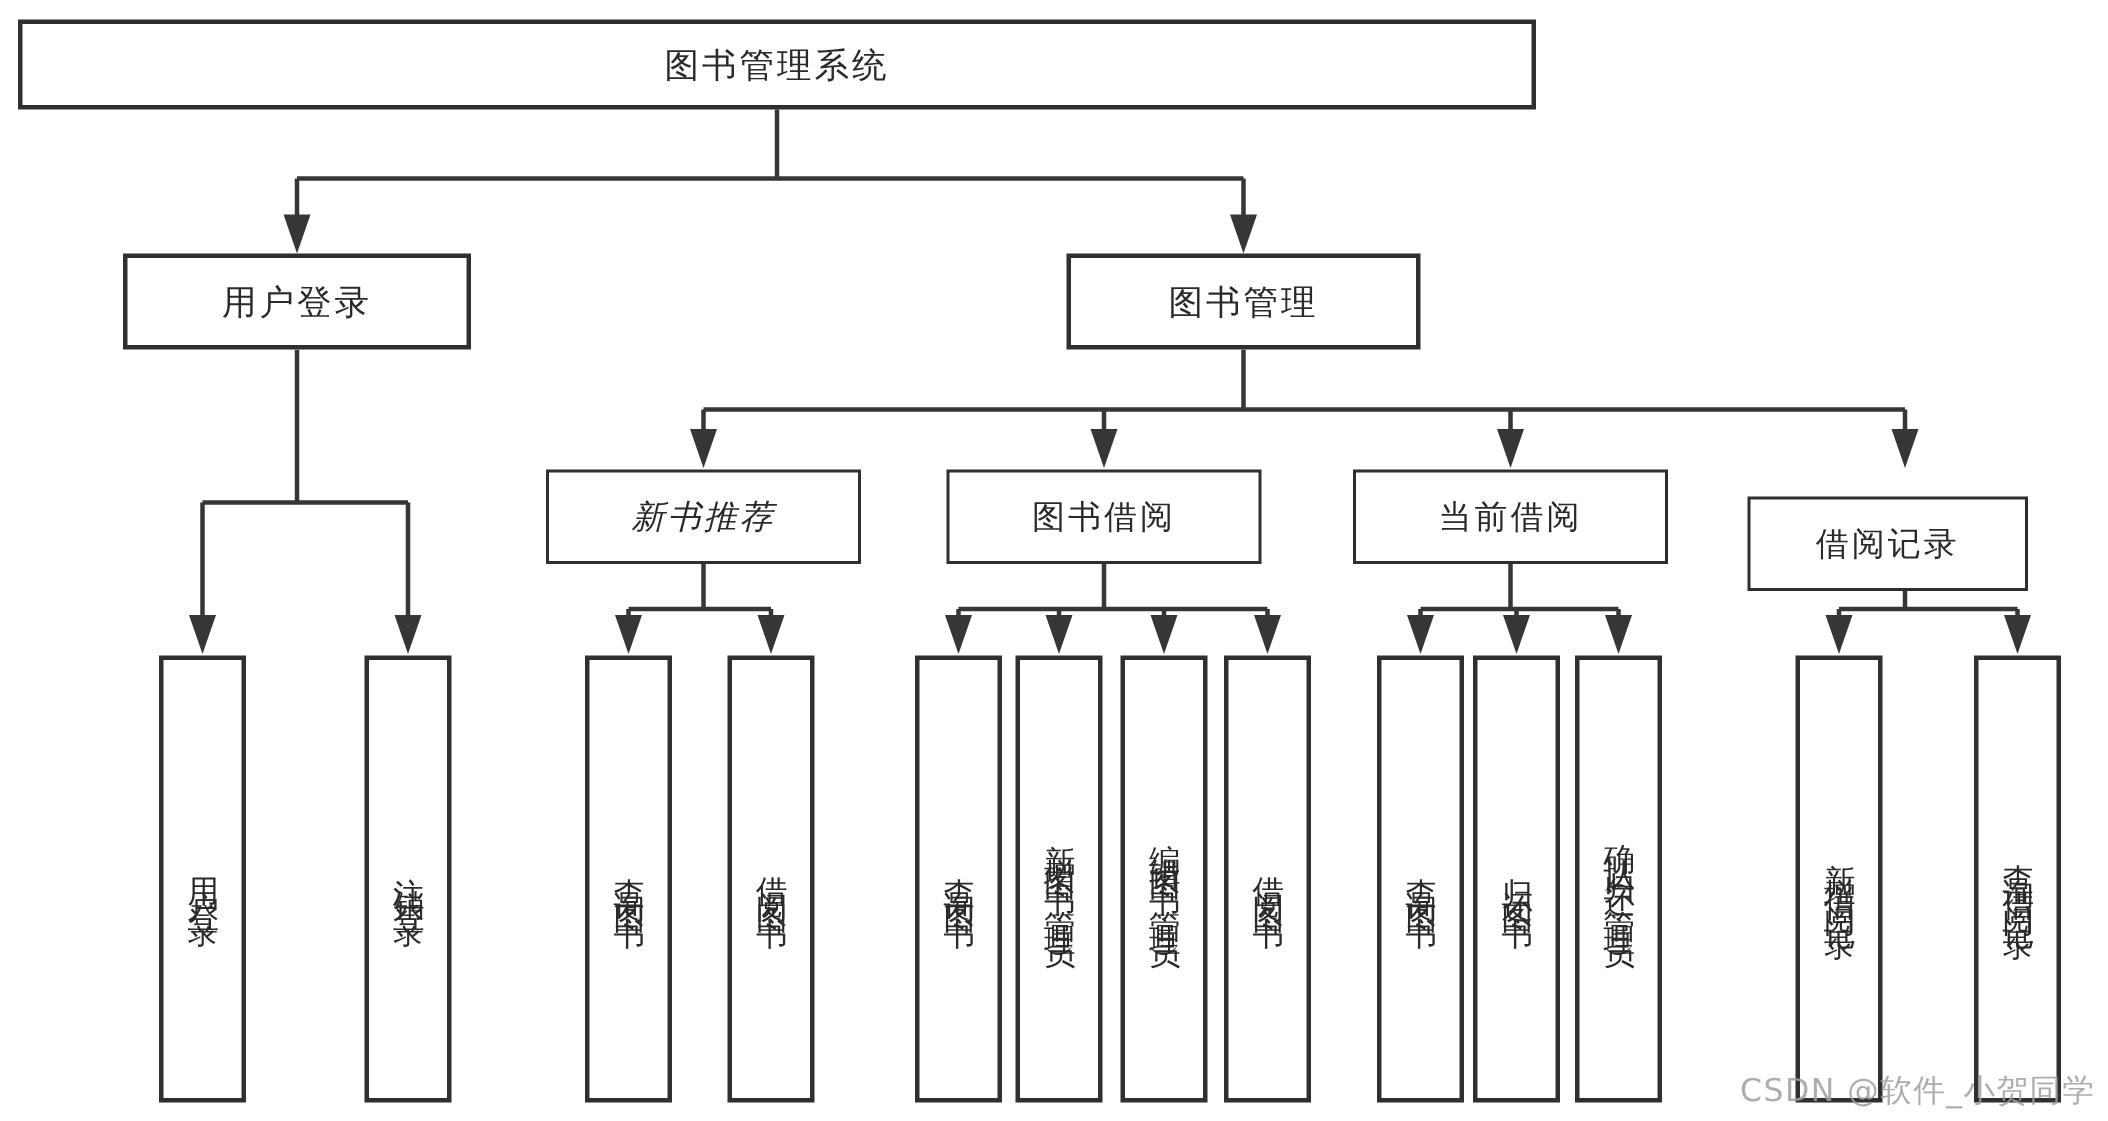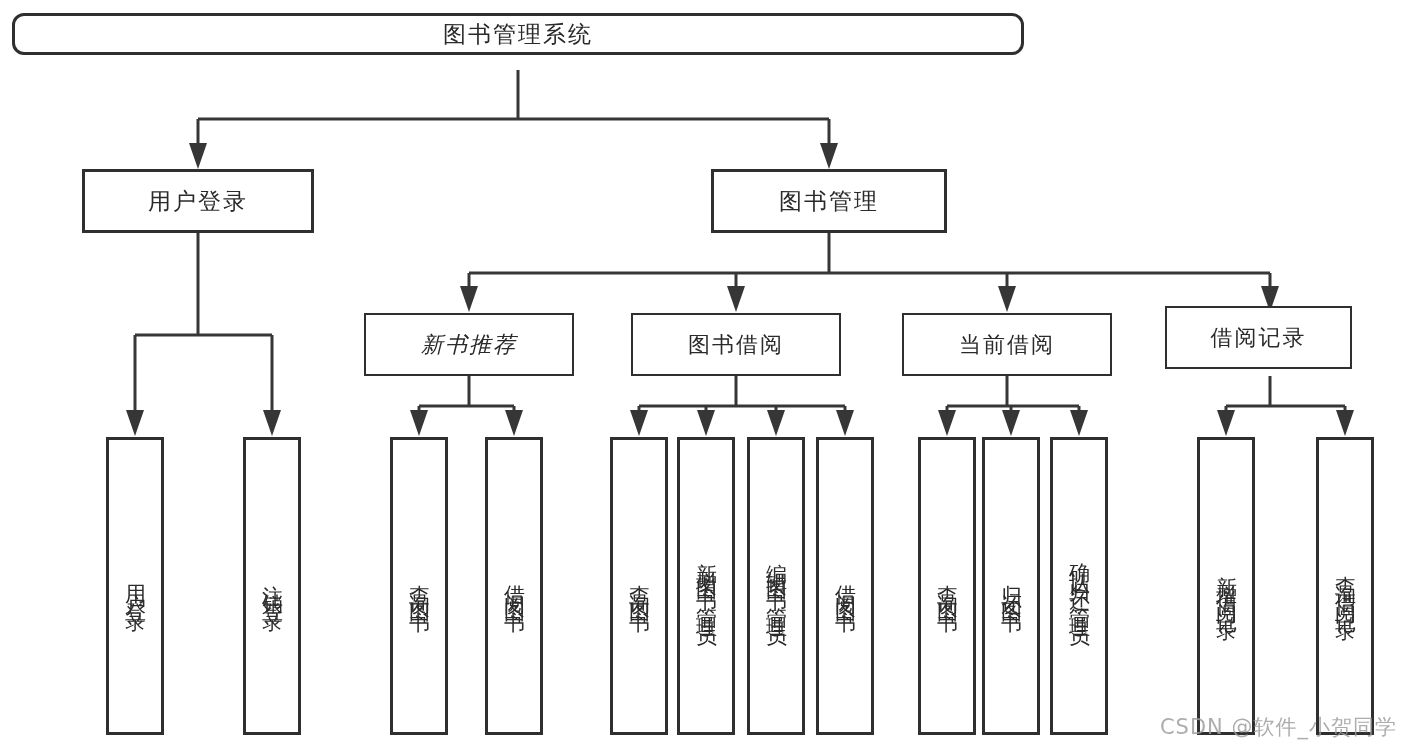--- a/index.html
+++ b/index.html
@@ -96,42 +96,42 @@
   <g>
     <polyline points="1270,376 1270,406"></polyline>
     <polyline points="1226,406 1345,406"></polyline>
     <polyline points="1226,406 1226,412"></polyline>
     <polyline points="1345,406 1345,412"></polyline>
     <polygon points="1217,410 1235,410 1226,436"></polygon>
     <polygon points="1336,410 1354,410 1345,436"></polygon>
   </g>
 </svg>
 
-<div class="box" style="left:12px; top:13px; width:1012px; height:42px;border-radius:12px;">
+<div class="box" style="left:12px; top:13px; width:1012px; height:60px;">
   <span class="hlabel">图书管理系统</span>
 </div>
 
 <div class="box" style="left:82px; top:169px; width:232px; height:64px;">
   <span class="hlabel">用户登录</span>
 </div>
 
 <div class="box" style="left:711px; top:169px; width:236px; height:64px;">
   <span class="hlabel">图书管理</span>
 </div>
 
 <div class="box mid" style="left:364px; top:313px; width:210px; height:63px;font-style:italic;">
   <span class="hlabel">新书推荐</span>
 </div>
 <div class="box mid" style="left:631px; top:313px; width:210px; height:63px;text-align:center;">
   <span class="hlabel">图书借阅</span>
 </div>
 <div class="box mid" style="left:902px; top:313px; width:210px; height:63px;text-align:right;">
   <span class="hlabel">当前借阅</span>
 </div>
-<div class="box mid" style="left:1165px; top:306px; width:187px; height:63px;">
+<div class="box mid" style="left:1165px; top:331px; width:187px; height:63px;">
   <span class="hlabel">借阅记录</span>
 </div>
 
 <div class="box leaf" style="left:106px; top:437px; width:58px; height:298px;">
   <span class="vtext">用户登录</span>
 </div>
 <div class="box leaf" style="left:243px; top:437px; width:58px; height:298px;">
   <span class="vtext">注销登录</span>
 </div>
 

